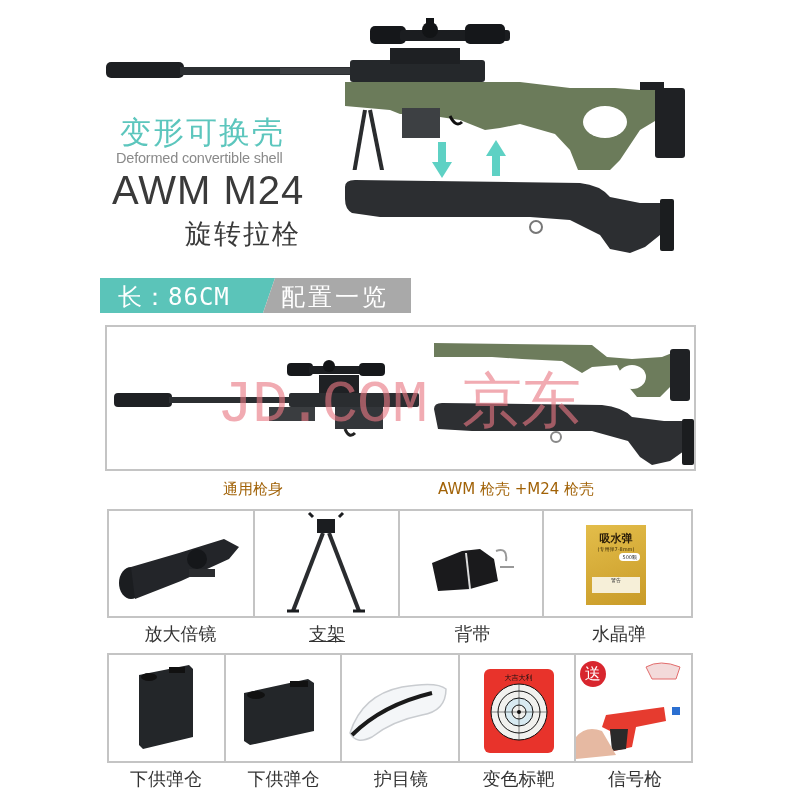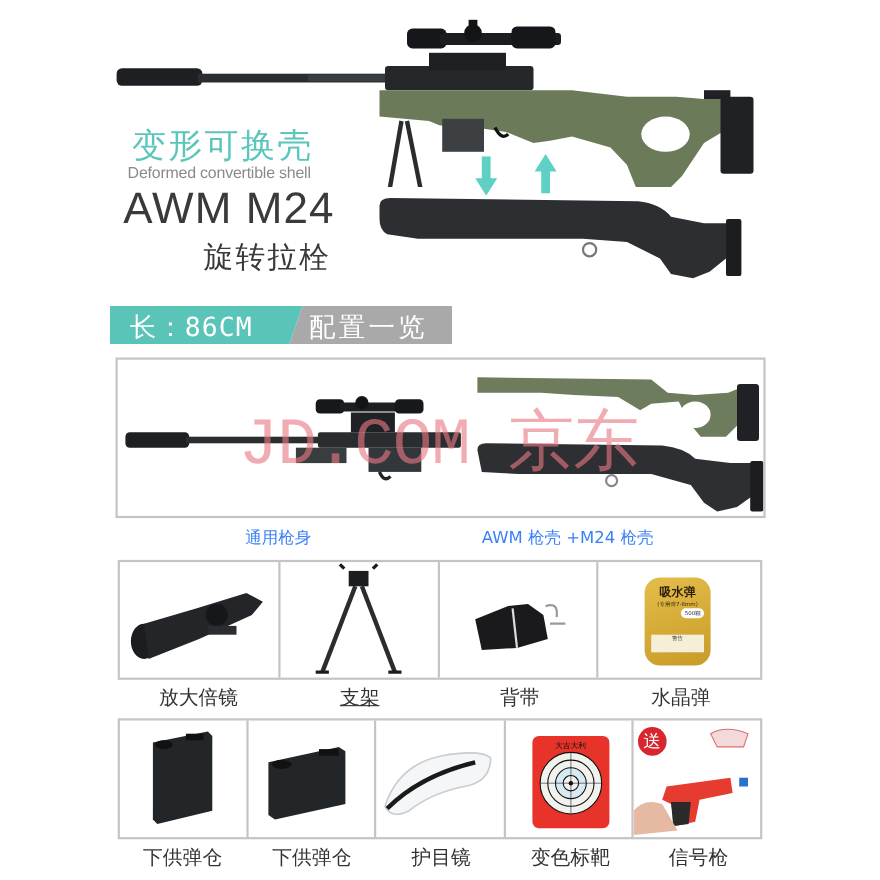--- a/index.html
+++ b/index.html
@@ -22,21 +22,21 @@
     clip-path: polygon(0 0, 100% 0, calc(100% - 12px) 100%, 0 100%); }
   .banner-right { position: absolute; left: 163px; top: 0; height: 35px; width: 148px; background: #a9a9a9;
     clip-path: polygon(12px 0, 100% 0, 100% 100%, 0 100%); text-align: right; }
   .banner-left span, .banner-right span { position: absolute; top: 3px; color: #fff; font-size: 24px; white-space: nowrap; }
   .banner-left span { left: 18px; font-family: "DejaVu Sans Mono", monospace; letter-spacing: 1px; }
   .banner-right span { left: 18px; letter-spacing: 3px; }
 
   
   .frame { left: 105px; top: 325px; width: 591px; height: 146px; border: 2px solid #c4c4c4; background: #fff; overflow: hidden; }
   .watermark { left: 110px; top: 34px; font-size: 60px; color: rgba(232,120,130,0.62); font-family: Liberation Mono, monospace; white-space: nowrap; letter-spacing: -1px; z-index: 5; }
-  .frame-label { top: 480px; font-size: 15px; color: #3b82f6; white-space: nowrap; }
+  .frame-label { top: 480px; font-size: 15px; color: #a16207; white-space: nowrap; }
 
   
   .row { display: flex; border: 2px solid #c4c4c4; background: #fff; }
   .row .cell { position: relative; border-right: 2px solid #c4c4c4; overflow: hidden; }
   .row .cell:last-child { border-right: none; }
   .labels { display: flex; }
   .labels .lbl { text-align: center; font-size: 18px; color: #333; white-space: nowrap; }
 
   svg { display: block; }
 </style>
@@ -160,21 +160,21 @@
     </svg>
   </div>
   <div class="cell" style="width:145px;">
     <svg width="143" height="105" viewBox="0 0 143 105">
       <path d="M32 52 L62 40 L80 38 L94 48 L98 70 L70 78 L38 80 Z" fill="#1a1a1c"></path>
       <line x1="66" y1="42" x2="70" y2="78" stroke="#ddd" stroke-width="2"></line>
       <path d="M96 40 q12 -4 10 10 M100 56 h14" stroke="#999" stroke-width="2" fill="none"></path>
     </svg>
   </div>
   <div class="cell" style="width:148px;">
-    <div class="abs" style="left:42px;top:14px;width:60px;height:80px;background:linear-gradient(160deg,#e3bd4a,#c99b28);border-radius:14px;">
+    <div class="abs" style="left:42px;top:14px;width:60px;height:80px;background:linear-gradient(160deg,#e3bd4a,#c99b28);border-radius:0;">
       <div style="text-align:center;margin-top:6px;font-size:11px;font-weight:bold;color:#2a1c08;">吸水弹</div>
       <div style="text-align:center;font-size:5px;color:#3a2a08;">(专用弹7-8mm)</div>
       <div style="position:absolute;right:6px;top:28px;font-size:5px;background:#fff;border-radius:6px;padding:1px 3px;color:#333;">500颗</div>
       <div style="position:absolute;left:6px;right:6px;top:52px;height:16px;background:#f6efd8;font-size:5px;text-align:center;color:#333;">警告</div>
     </div>
   </div>
 </div>
 <div class="abs labels" style="left:107px;top:622px;width:586px;">
   <span class="lbl" style="width:147px;">放大倍镜</span>
   <span class="lbl" style="width:146px;text-decoration:underline;">支架</span>

